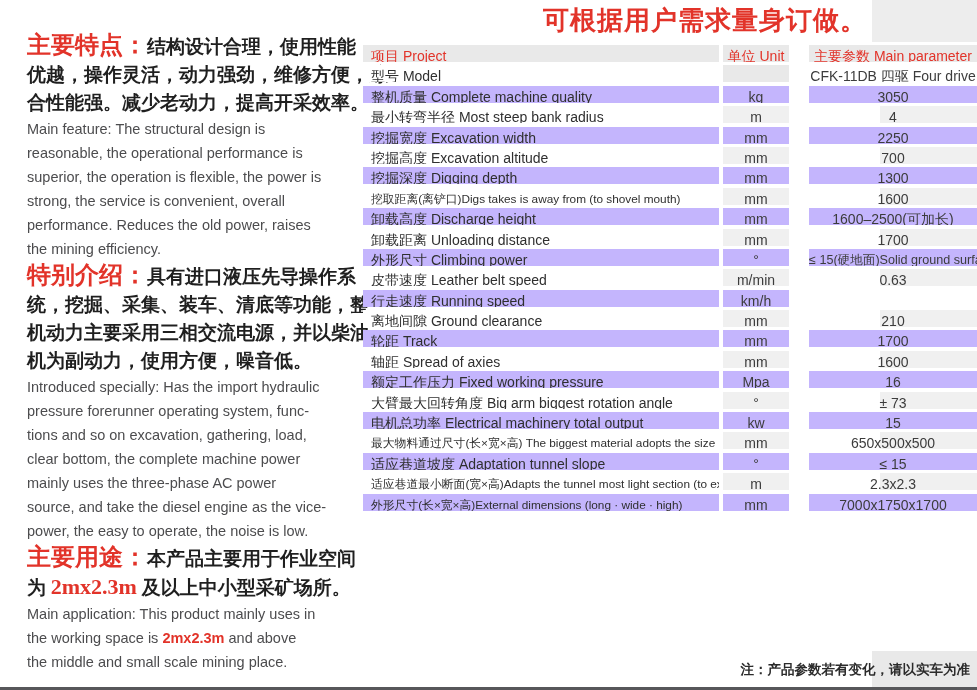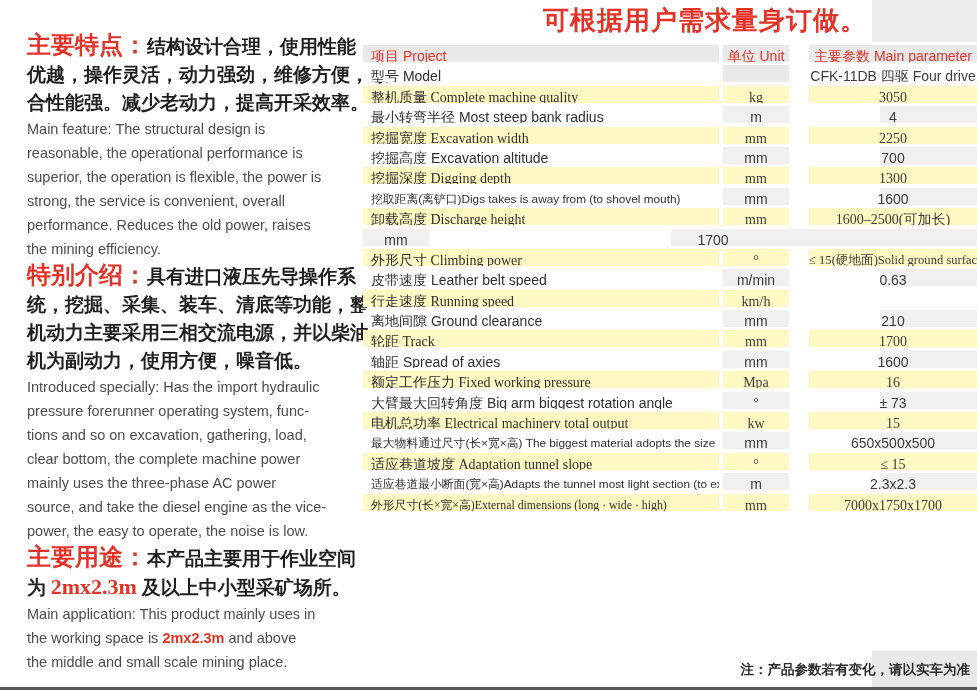--- a/index.html
+++ b/index.html
@@ -26,21 +26,21 @@
   .hl-en{color:var(--accent,#e23329); font-weight:bold;}
   
   .spec{position:absolute; left:363px; top:45px; width:614px;}
   .trow{display:flex; height:17px; margin-bottom:3.4px;}
   .cell{line-height:23px; white-space:nowrap; overflow:hidden;}
   .cell.project{width:348px; padding-left:8px; margin-right:4px; font-size:14px; color:#2f2f2f; text-align:left;}
   .cell.unit{width:66px; margin-right:20px; font-size:14px; color:#3c3c3c; text-align:center;}
   .cell.param{flex:1; font-size:14px; color:#3c3c3c; text-align:center;}
   .cell.small{font-size:11.8px;}
   .cell.param.small{font-size:12.6px;}
-  .trow.gray .cell{background:#fef9c3;font-family:Liberation Serif, serif;}
+  .trow.gray .cell{background:#c4b5fd;}
   .trow.lite .cell.project{background:#ffffff;}
   .trow.lite .cell.unit{background:#f0f0f0;}
   .trow.lite .cell.param{background:linear-gradient(to right,#ffffff 0 42%,#f0f0f0 42% 100%);}
   .trow.first .cell.unit{background:#e9e9e9;}
   .trow.first .cell.param{background:#ffffff;}
   .trow.header .cell{background:#e9e9e9; color:var(--accent,#d23c33);}
   
   .footnote{position:absolute; right:7px; top:661px; font-size:13.5px; font-weight:bold; color:#2b2b2b; white-space:nowrap;}
 </style>
 </head>
@@ -124,20 +124,21 @@
           <div class="cell project small">挖取距离(离铲口)Digs takes is away from (to shovel mouth)</div>
           <div class="cell unit">mm</div>
           <div class="cell param">1600</div>
         </div>
         <div class="trow gray">
           <div class="cell project">卸载高度 Discharge height</div>
           <div class="cell unit">mm</div>
           <div class="cell param">1600–2500(可加长)</div>
         </div>
         <div class="trow lite">
+          <div class="cell project">卸载距离 Unloading distance</div>
           <div class="cell unit">mm</div>
           <div class="cell param">1700</div>
         </div>
         <div class="trow gray">
           <div class="cell project">外形尺寸 Climbing power</div>
           <div class="cell unit">°</div>
           <div class="cell param small">≤ 15(硬地面)Solid ground surface</div>
         </div>
         <div class="trow lite">
           <div class="cell project">皮带速度 Leather belt speed</div>

